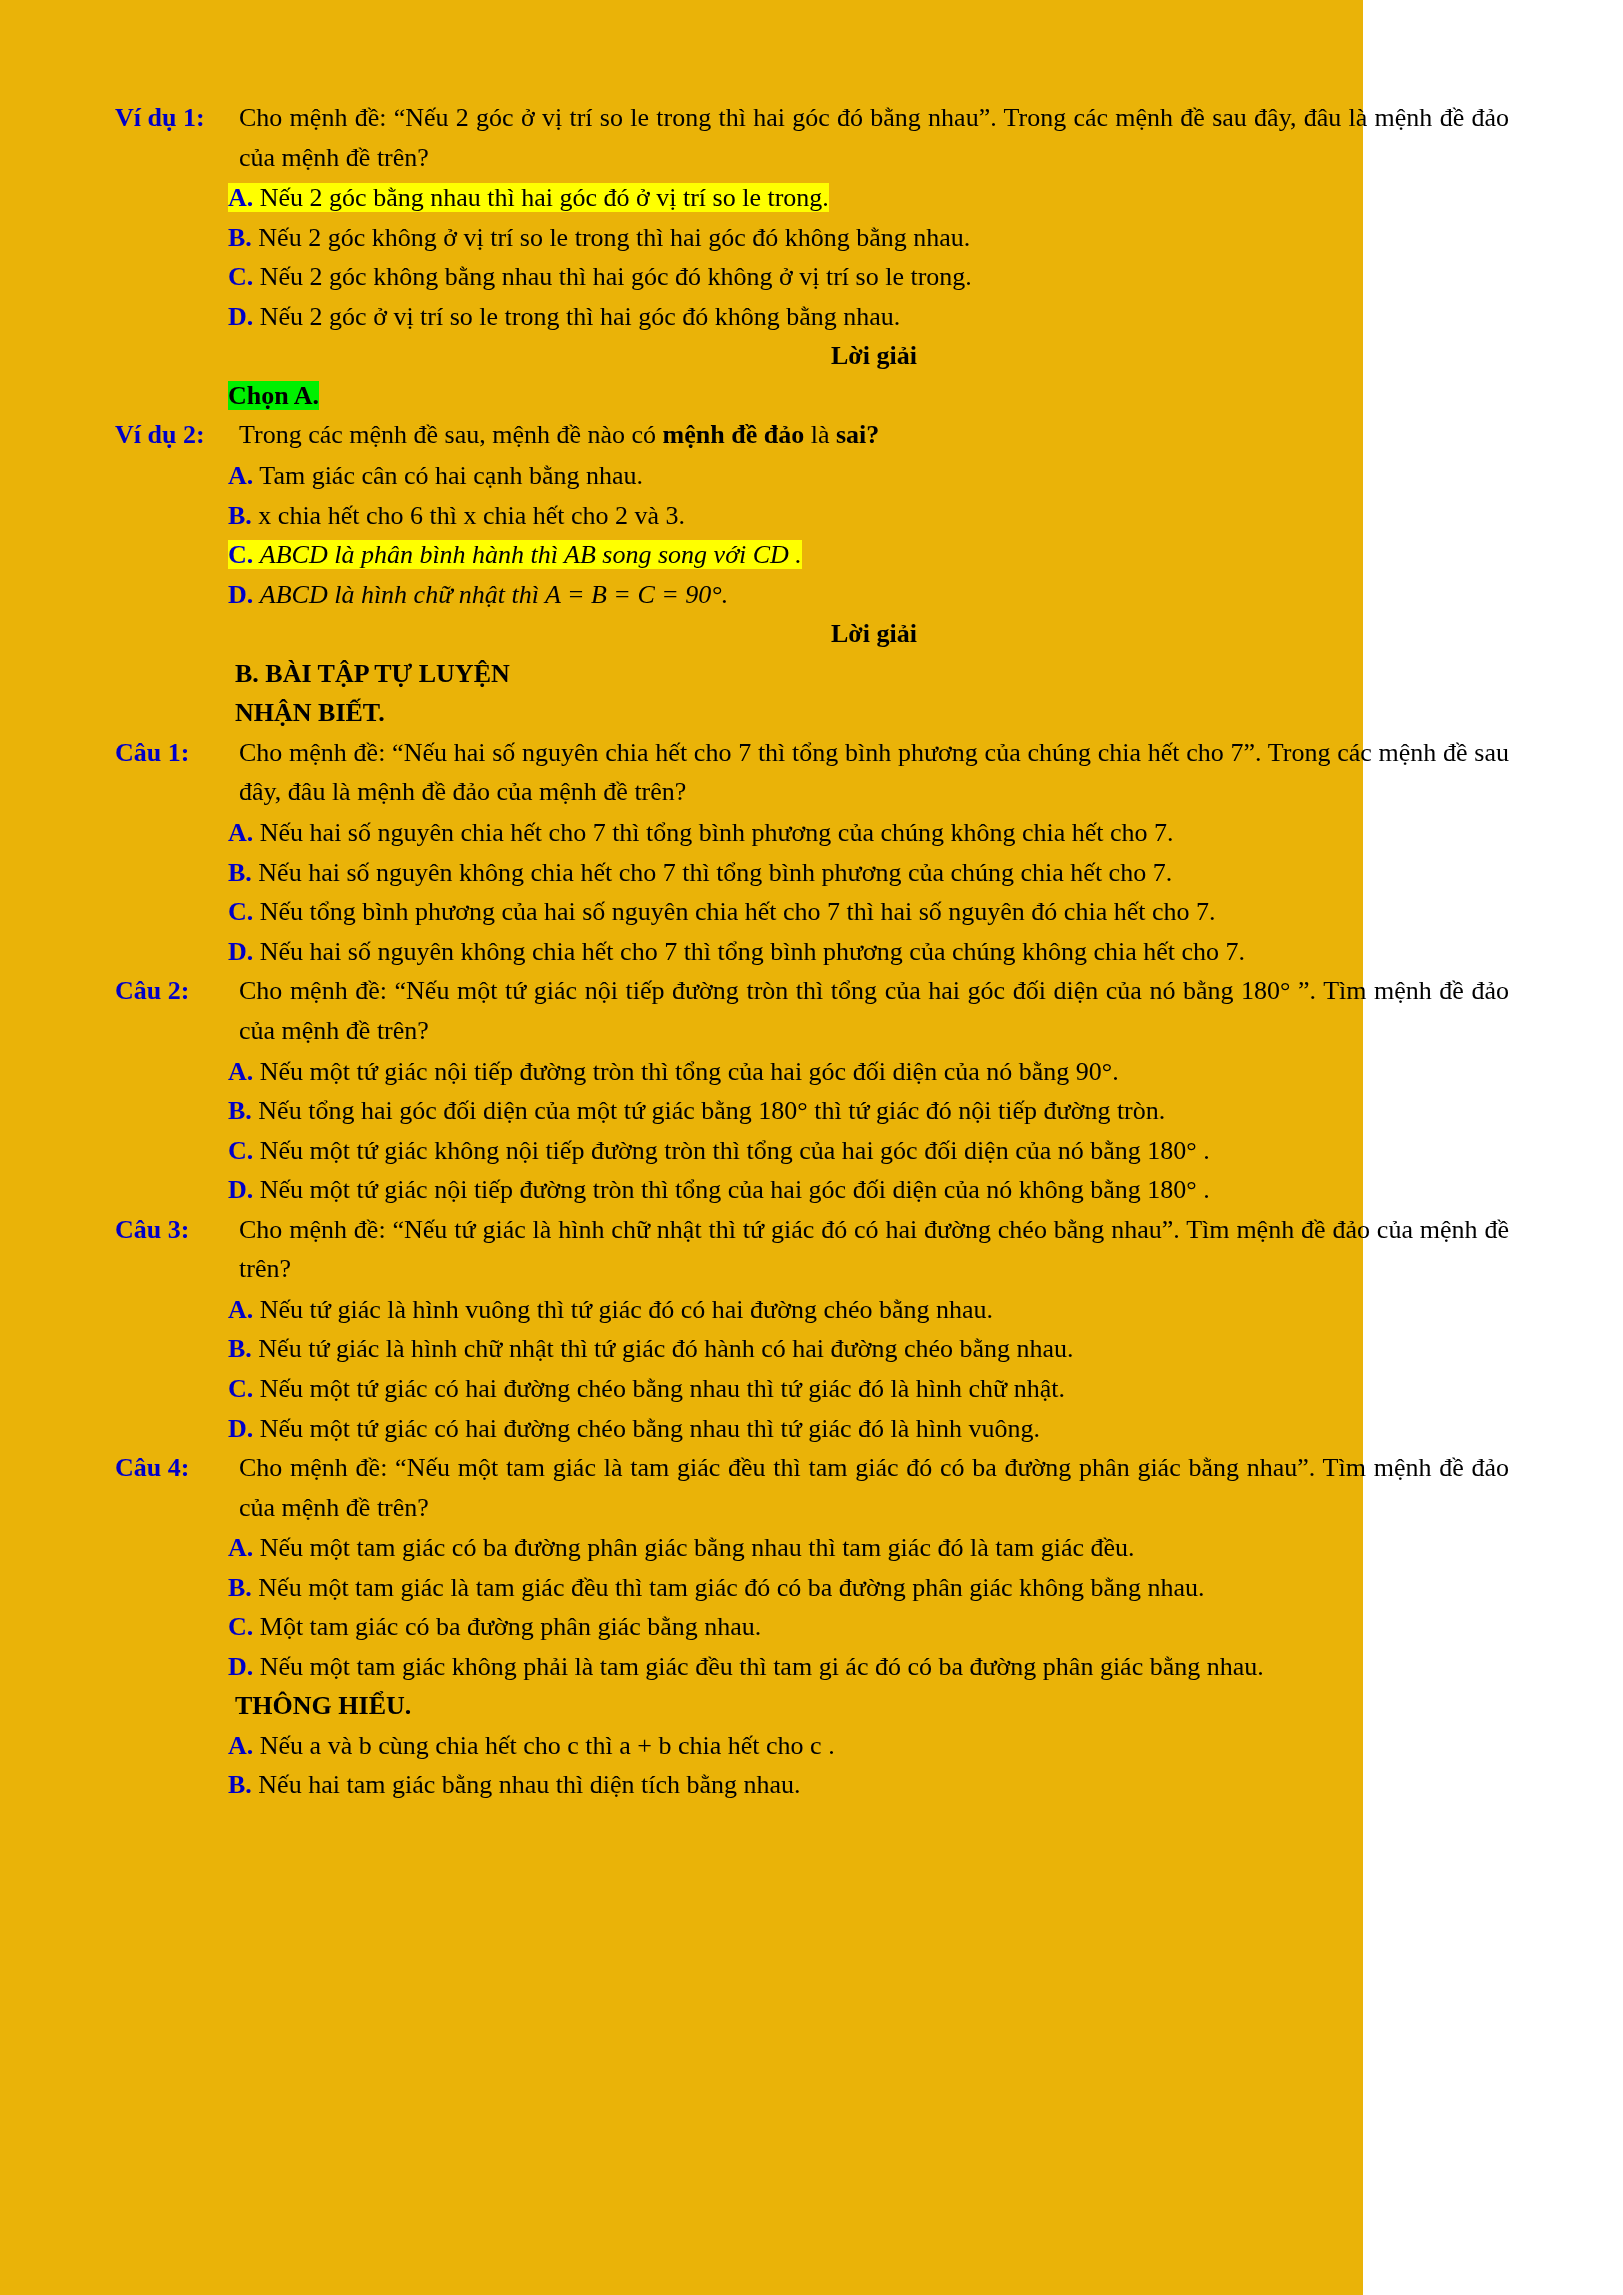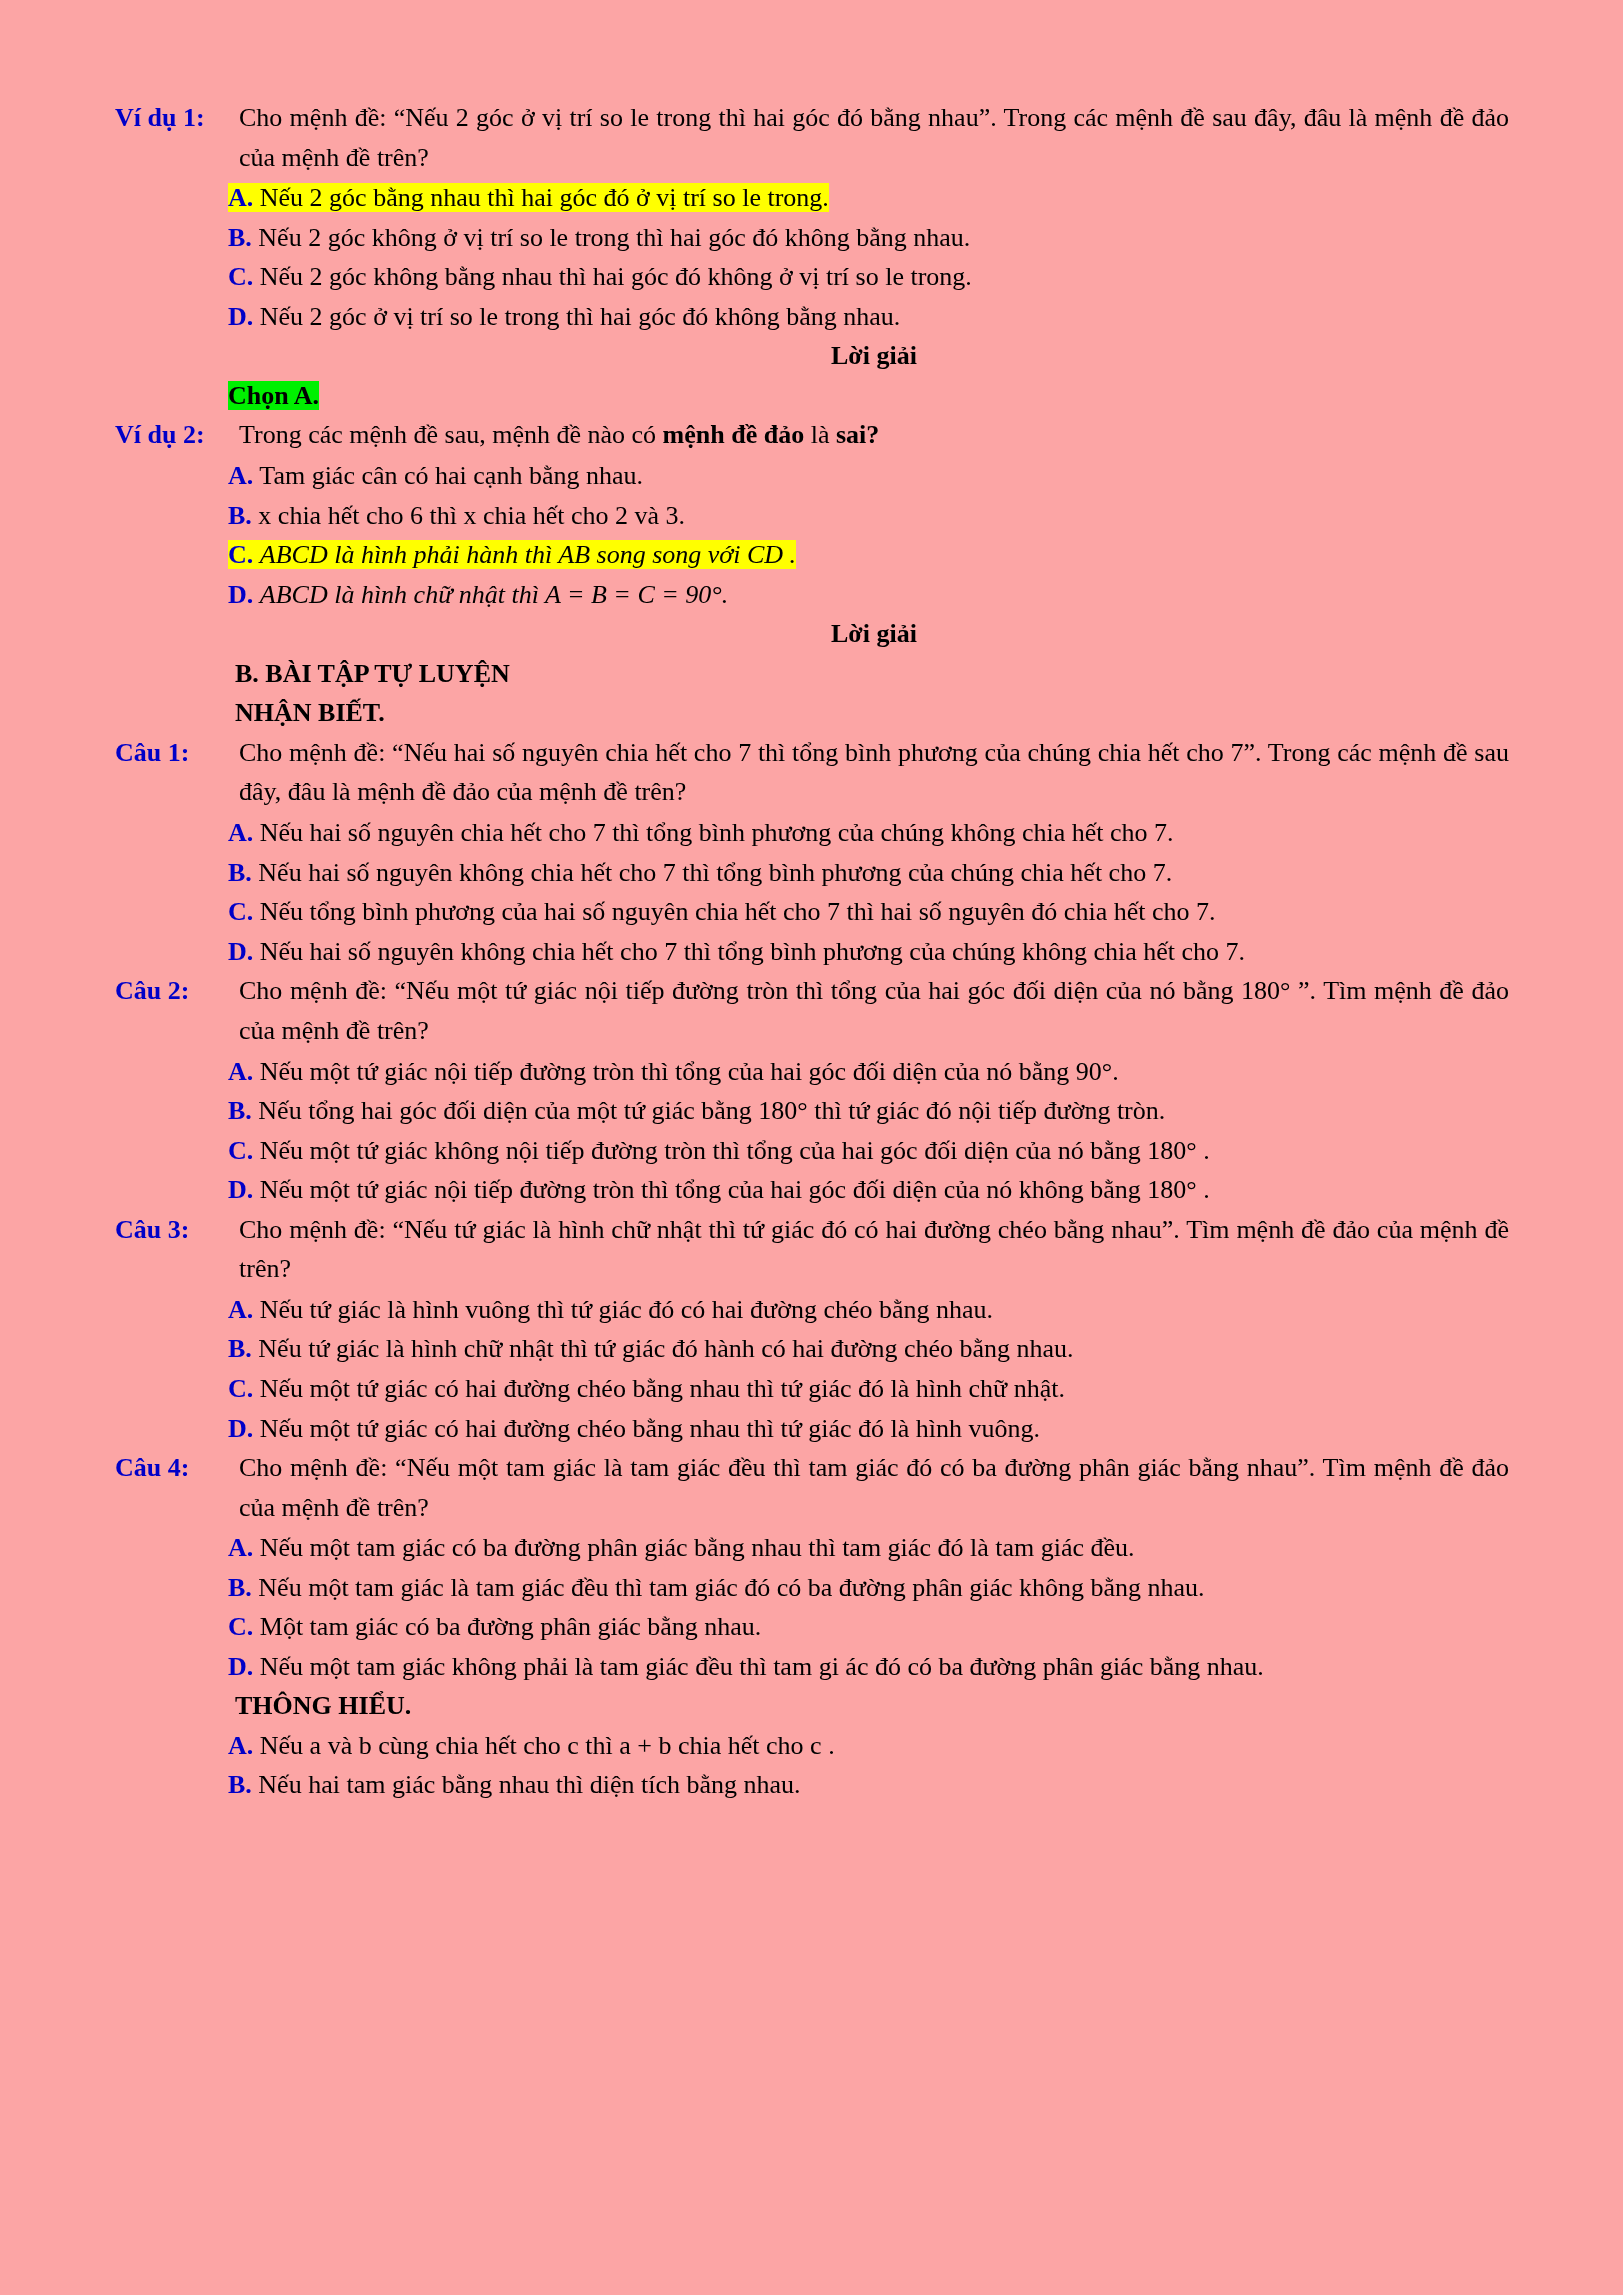--- a/index.html
+++ b/index.html
@@ -5,24 +5,24 @@
   html, body {
     margin: 0;
     padding: 0;
     background: #ffffff;
   }
   body {
     font-family: "Liberation Serif", serif;
     color: #000000;
   }
   .page {
-    width: 1623px;
+    width: 1363px;
     height: 2295px;
     position: relative;
-    background: #fca5a5;
+    background: #eab308;
     box-sizing: border-box;
     padding: 98px 115px 103px 115px;
   }
   .content {
     width: 1394px;
     font-size: 26px;
     line-height: 1.52;
   }
 
   
@@ -118,21 +118,21 @@
       <span class="choice-letter">A.</span>
       <span>Tam giác cân có hai cạnh bằng nhau.</span>
     </div>
     <div class="choice">
       <span class="choice-letter">B.</span>
       <span class="math" style="font-style:normal;">x chia hết cho 6 thì x chia hết cho 2 và 3.</span>
     </div>
     <div class="choice">
       <span class="hl-yellow">
         <span class="choice-letter">C.</span>
-        <span class="mi">ABCD là hình phải hành thì AB song song với CD .</span>
+        <span class="mi">ABCD là phân bình hành thì AB song song với CD .</span>
       </span>
     </div>
     <div class="choice">
       <span class="choice-letter">D.</span>
       <span class="mi">ABCD là hình chữ nhật thì A = B = C = 90°.</span>
     </div>
     <div class="center">Lời giải</div>
 
     <div class="heading">B. BÀI TẬP TỰ LUYỆN</div>
     <div class="heading">NHẬN BIẾT.</div>

